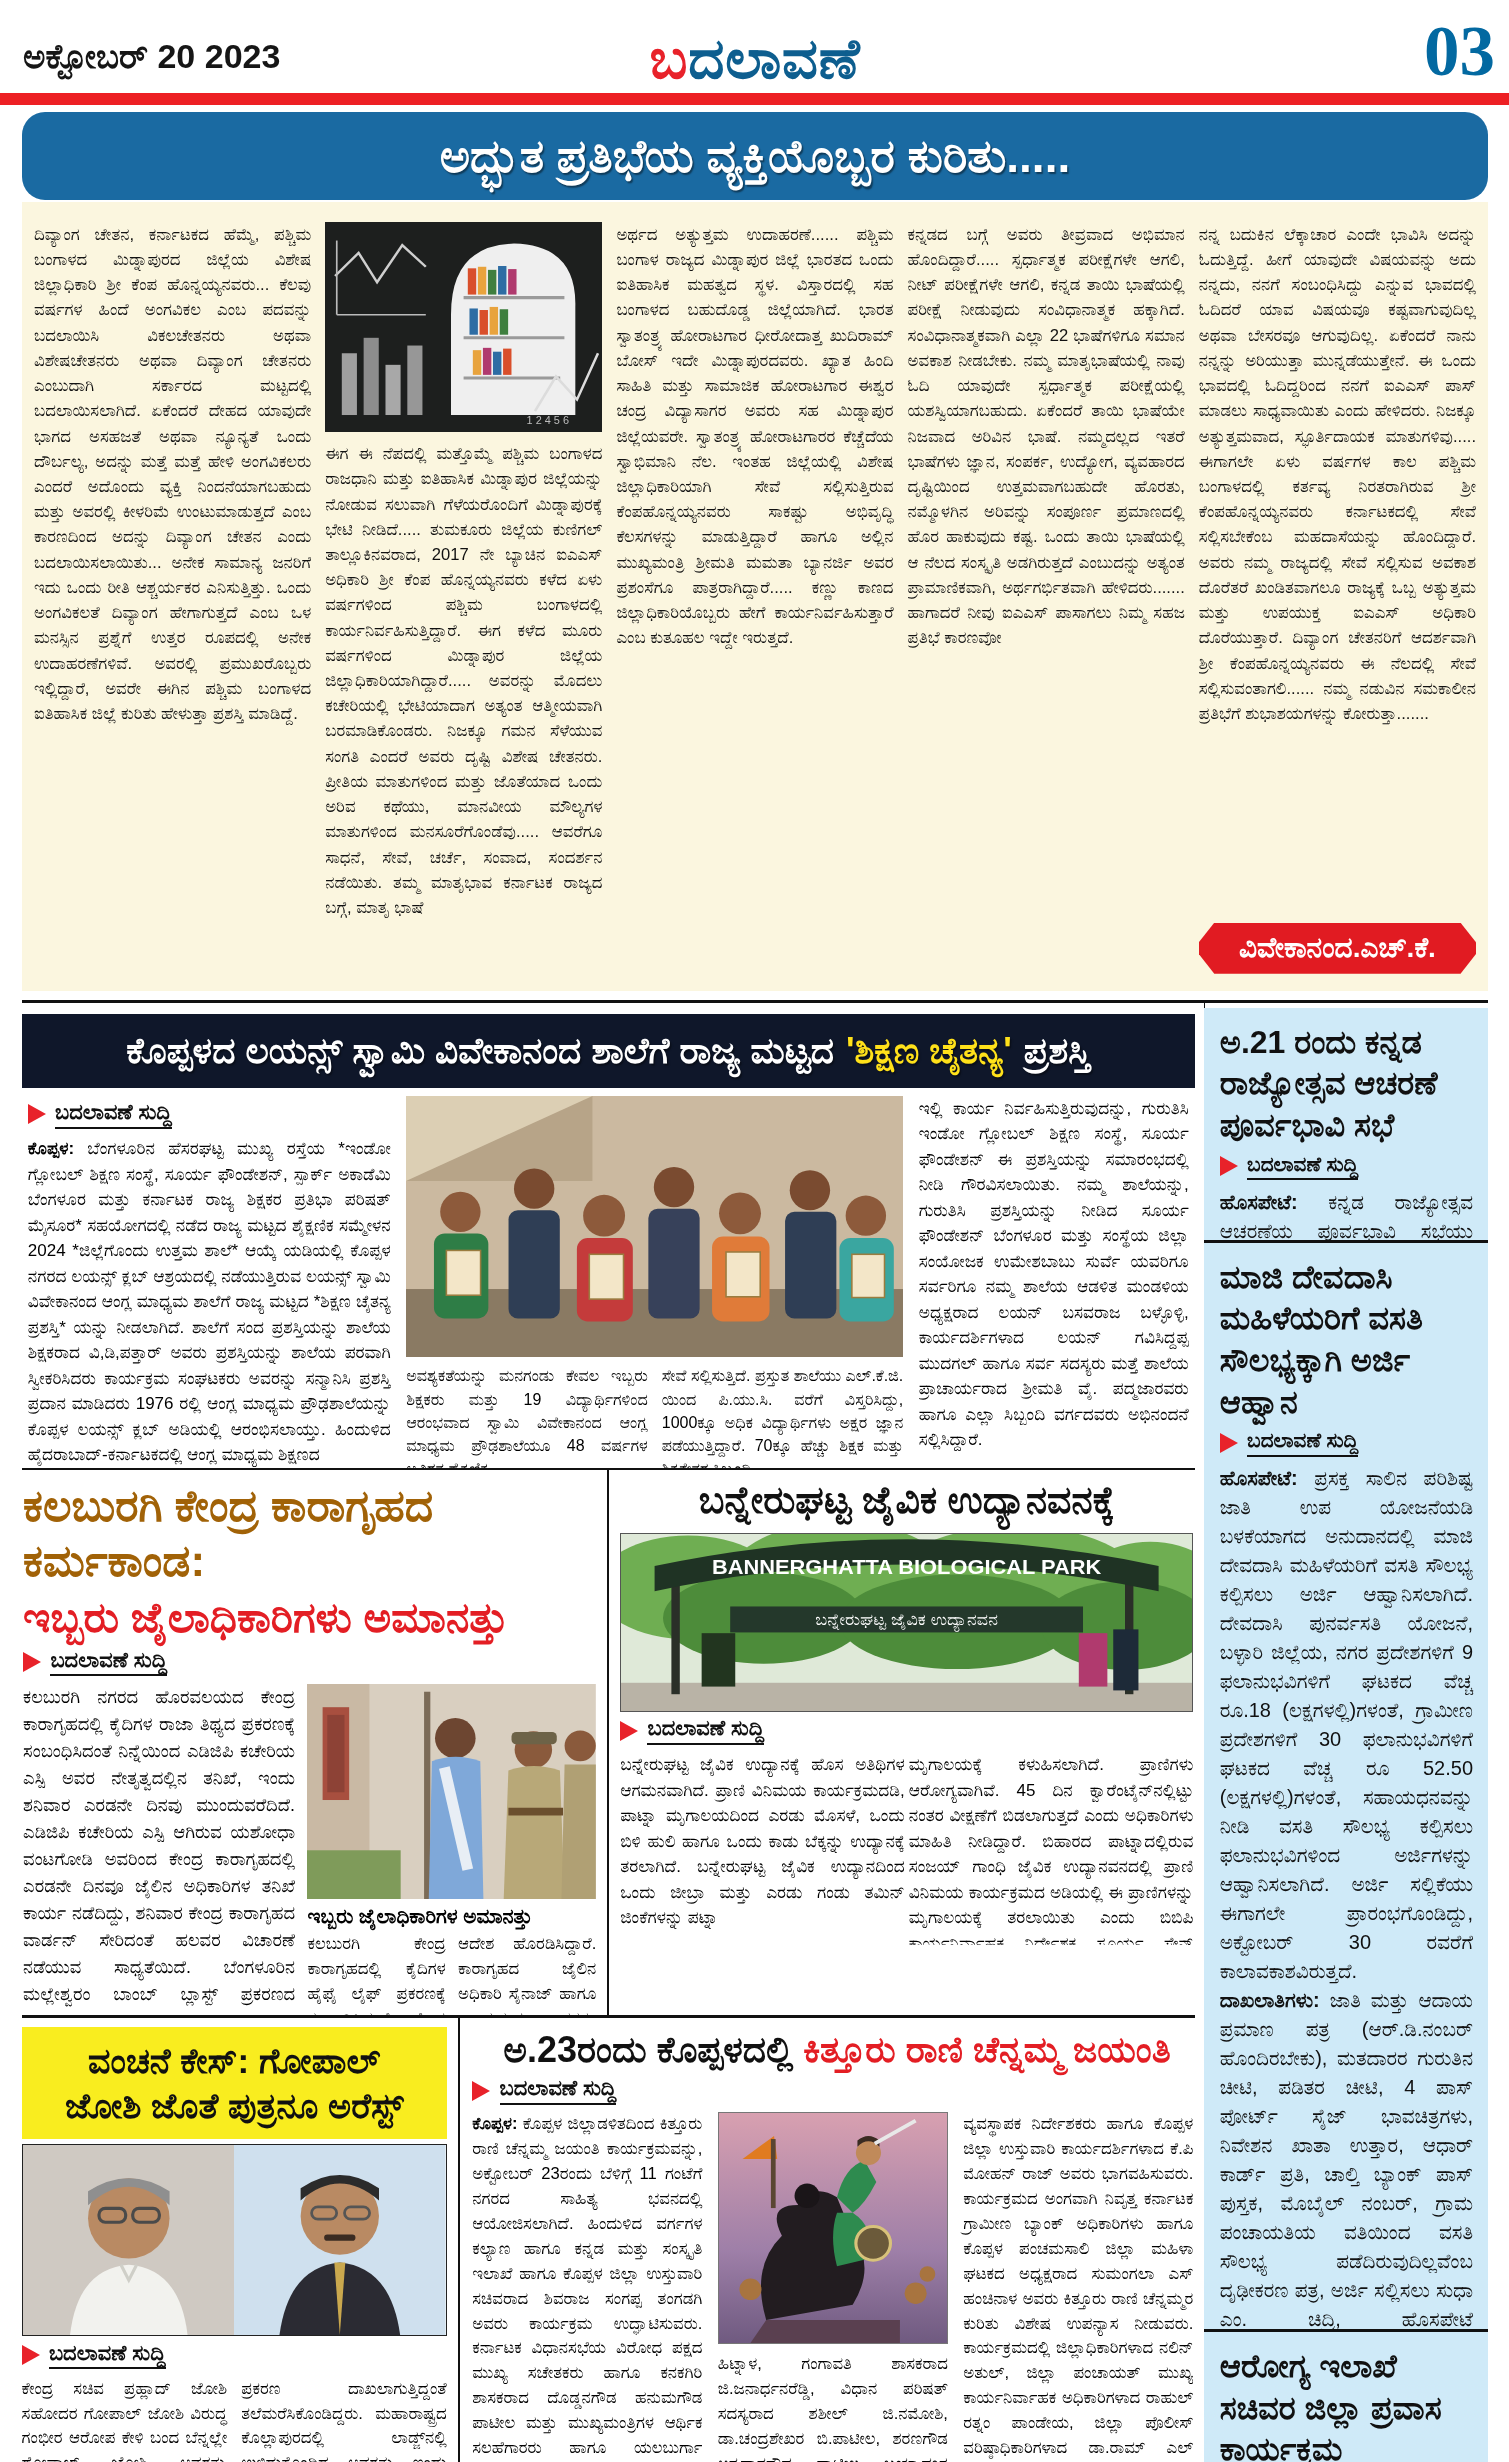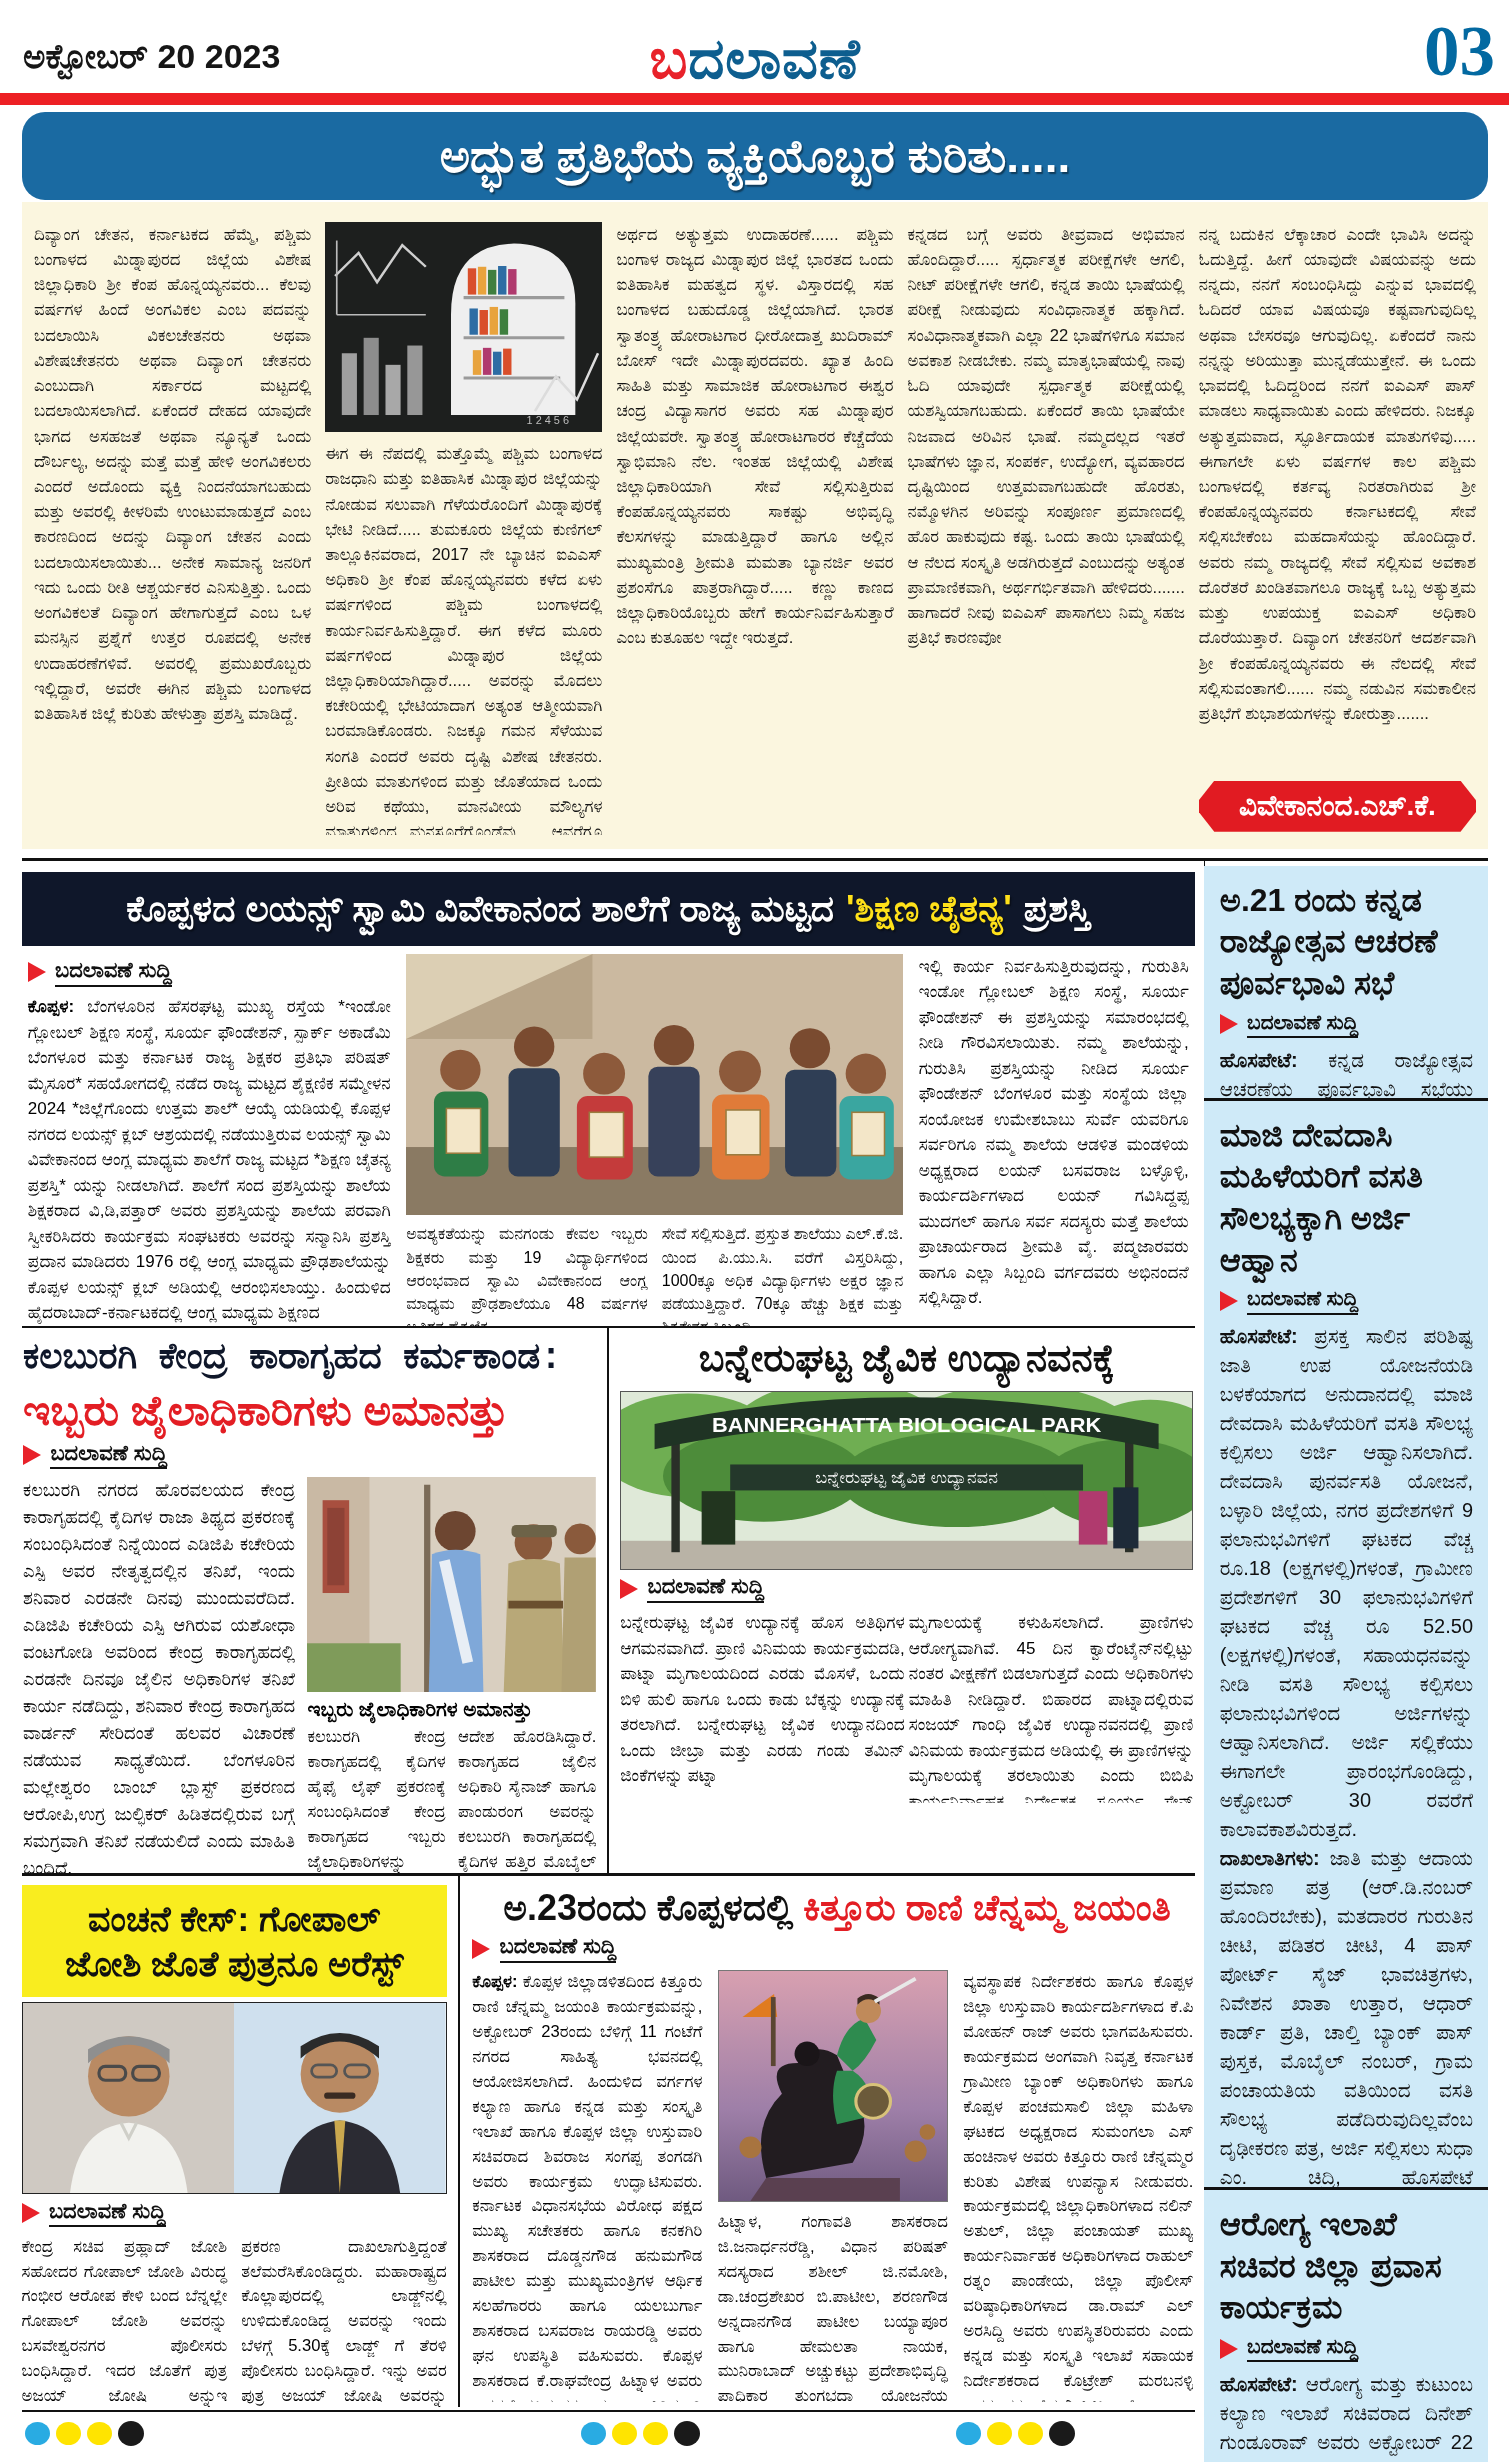--- a/index.html
+++ b/index.html
@@ -12,21 +12,21 @@
   .hdr-masthead { position:absolute; left:0; right:0; top:26px; text-align:center; font-size:56px; font-weight:bold; letter-spacing:0.8px; }
   .hdr-masthead .m1 { color:#e8222a; }
   .hdr-masthead .m2 { color:#0d5e8f; }
   .hdr-page { position:absolute; right:15px; top:10.8px; font-size:71px; font-weight:bold; color:#0369a1; font-family:"Liberation Serif", serif; }
   .red-rule { height:11.6px; background:#ed2024; }
 
   
   .main-story { margin:7.7px 21.6px 0; }
   .ms-banner { height:88px; background:#1a6aa2; border-radius:23px; display:flex; align-items:center; justify-content:center;
                color:#fff; font-size:46px; font-weight:bold; text-shadow:1.5px 2.3px 1.5px rgba(0,0,0,.45); }
-  .ms-body { background:#fbf6df; margin-top:1.5px; padding:20px 12.4px 14px; display:flex; gap:14px; height:647px; }
+  .ms-body { background:#fbf6df; margin-top:1.5px; padding:20px 12.4px 14px; display:flex; gap:14px; height:789px; }
   .ms-col { flex:1 1 0; font-size:16.6px; line-height:1.52; text-align:justify; color:#111; overflow:hidden; text-indent:0; }
   .ms-photo { width:100%; height:210px; margin-bottom:9.3px; display:block; }
   .ms-col5 { position:relative; padding-bottom:65px; }
   .author-badge { position:absolute; bottom:3.1px; left:-4.6px; right:-4.6px; height:51px; background:#e11b22;
                   clip-path:polygon(7% 0,93% 0,100% 50%,93% 100%,7% 100%,0 50%);
                   color:#fff; font-size:28px; font-weight:bold; display:flex; align-items:center; justify-content:center; }
 
   .thick-rule { height:3.1px; background:#111; margin:9.3px 21.6px 0; }
 
   
@@ -50,21 +50,21 @@
   .school-text { font-size:17px; line-height:1.5; text-align:justify; overflow:hidden; }
   .school-photo { width:100%; height:261px; display:block; }
   .mini-cols { display:grid; grid-template-columns:1fr 1fr; gap:14px; margin-top:7.7px; font-size:16px; line-height:1.45; text-align:justify; overflow:hidden; }
 
   .sec-rule { height:2.3px; background:#111; }
 
   
   .row2 { display:grid; grid-template-columns:1fr 2.3px 1fr; height:545px; overflow:hidden; }
   .row2 .divcol { background:#111; }
   .jail { padding:7.7px 10.8px 0 1.5px; overflow:hidden; }
-  .jail h2 { font-size:36px; color:#0f172a; line-height:1.25; font-weight:bold;font-family:Liberation Mono, monospace; }
+  .jail h2 { font-size:44px; color:#a16207; line-height:1.25; font-weight:bold; }
   .jail h3 { font-size:42px; color:#e31e24; line-height:1.2; font-weight:bold; margin-top:4.6px; }
   .jail-grid { display:grid; grid-template-columns:272px 1fr; gap:12.4px; margin-top:6.2px; }
   .jail-text { font-size:18px; line-height:1.5; text-align:justify; overflow:hidden; }
   .jail-photo { width:100%; height:215px; display:block; }
   .jail-caption { font-size:20px; font-weight:bold; margin:6.2px 0 4.6px; }
   .jail-minis { display:grid; grid-template-columns:1fr 1fr; gap:12.4px; font-size:16.6px; line-height:1.5; text-align:justify; overflow:hidden; }
 
   .park { padding:7.7px 1.5px 0 10.8px; overflow:hidden; }
   .park h2 { font-size:38px; color:#111; text-align:center; font-weight:bold; line-height:1.2; }
   .park h3 { font-size:42px; color:#e31e24; text-align:center; font-weight:bold; line-height:1.2; margin-top:4.6px; }

